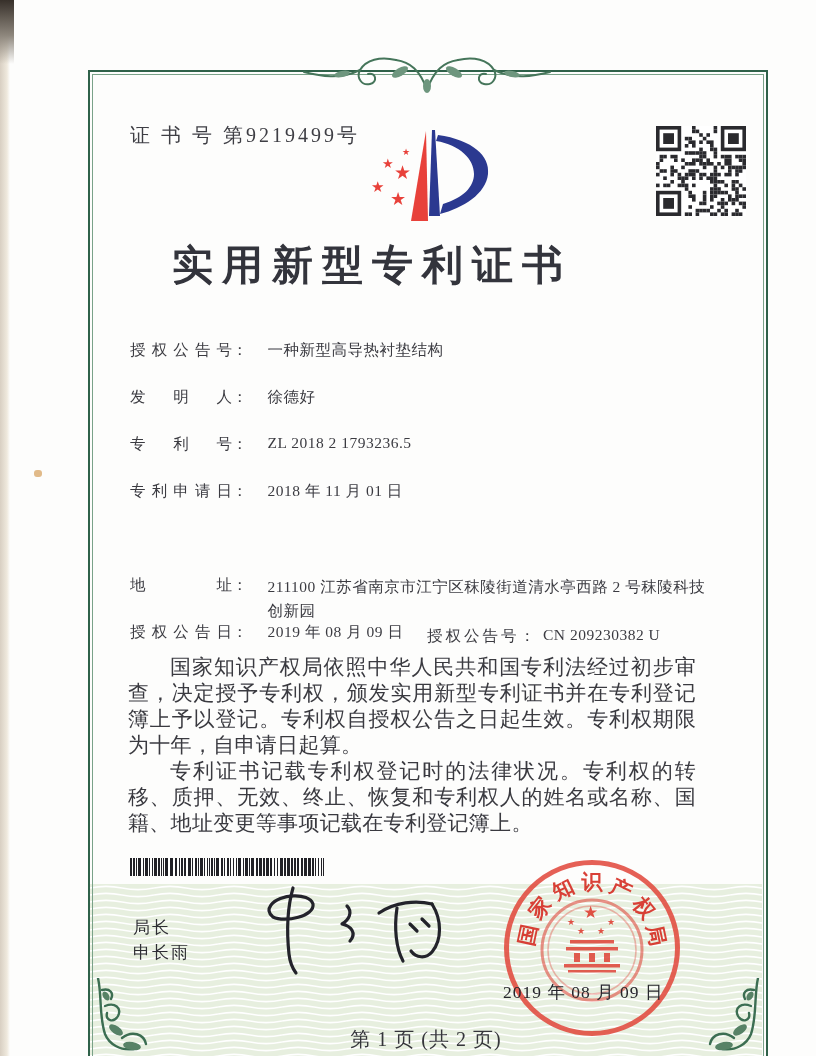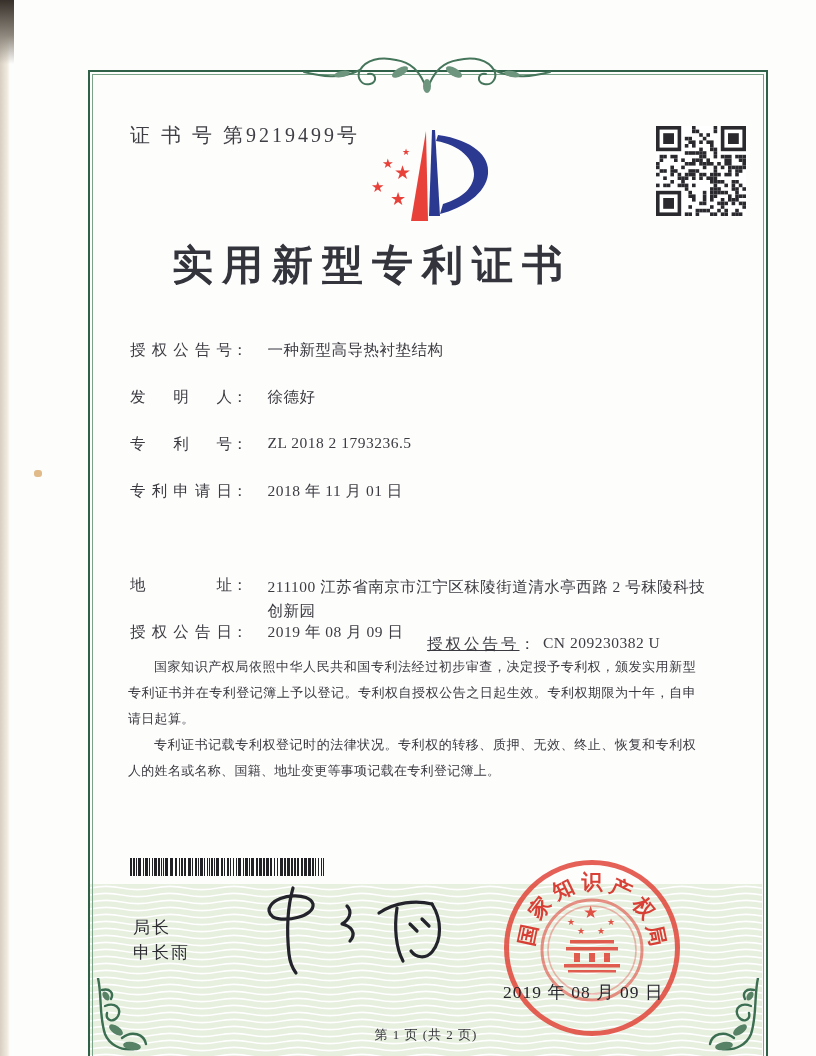--- a/index.html
+++ b/index.html
@@ -33,39 +33,39 @@
   .logo{position:absolute;left:368px;top:126px;}
   .qr{position:absolute;left:656px;top:126px;}
   .title{position:absolute;left:88px;top:238px;width:568px;text-align:center;
     font-size:41px;font-weight:bold;letter-spacing:9px;color:#33343c;}
   .row{position:absolute;left:130px;font-size:15.5px;color:#3b3b41;white-space:nowrap;}
   .row .lbl{display:inline-block;width:102px;text-align:justify;text-align-last:justify;
     vertical-align:top;}
   .row .colon{display:inline-block;vertical-align:top;}
   .row .val{display:inline-block;margin-left:20px;vertical-align:top;letter-spacing:.5px;}
   .row .val.wrap{white-space:normal;width:452px;line-height:24px;}
-  .col2{position:absolute;left:297px;top:12px;white-space:nowrap;text-decoration:underline;}
+  .col2{position:absolute;left:297px;top:4px;white-space:nowrap;}
   .col2 .lbl2{letter-spacing:3px;}
   .col2 .val{margin-left:8px;}
   .paras{position:absolute;left:128px;top:654px;width:568px;}
-  .paras p{margin:0;font-size:13px;line-height:26px;text-align:justify;
+  .paras p{margin:0;font-size:21px;line-height:26px;text-align:justify;
     text-indent:2em;color:#3a3a40;letter-spacing:.3px;}
   .barcode{position:absolute;left:130px;top:858px;}
   .director-title{position:absolute;left:133px;top:916px;font-size:17px;letter-spacing:2px;color:#2e2e34;}
   .director-name{position:absolute;left:133px;top:941px;font-size:17px;letter-spacing:2px;color:#2e2e34;}
   .signature{position:absolute;left:245px;top:876px;}
   .seal-ring{position:absolute;left:504px;top:860px;width:176px;height:176px;border-radius:50%;
     border:5px solid rgba(224,68,56,.85);box-sizing:border-box;}
   .seal-char{position:absolute;width:24px;height:24px;line-height:24px;text-align:center;
     font-size:21px;font-weight:bold;color:rgba(214,48,38,.92);}
   .emblem{position:absolute;left:540px;top:896px;}
   .seal-date{position:absolute;left:503px;top:980px;font-size:17.5px;letter-spacing:1px;
     color:#26262c;white-space:nowrap;}
   .footer{position:absolute;left:88px;top:1026px;width:676px;text-align:center;
-    font-size:13px;color:#35353b;letter-spacing:1px;}
+    font-size:20px;color:#35353b;letter-spacing:1px;}
 </style>
 </head>
 <body>
 
 <div class="edge-left"></div>
 <div class="corner-wedge"></div>
 <div class="speck"></div>
 
 <div class="band">
   <svg width="672" height="172">

